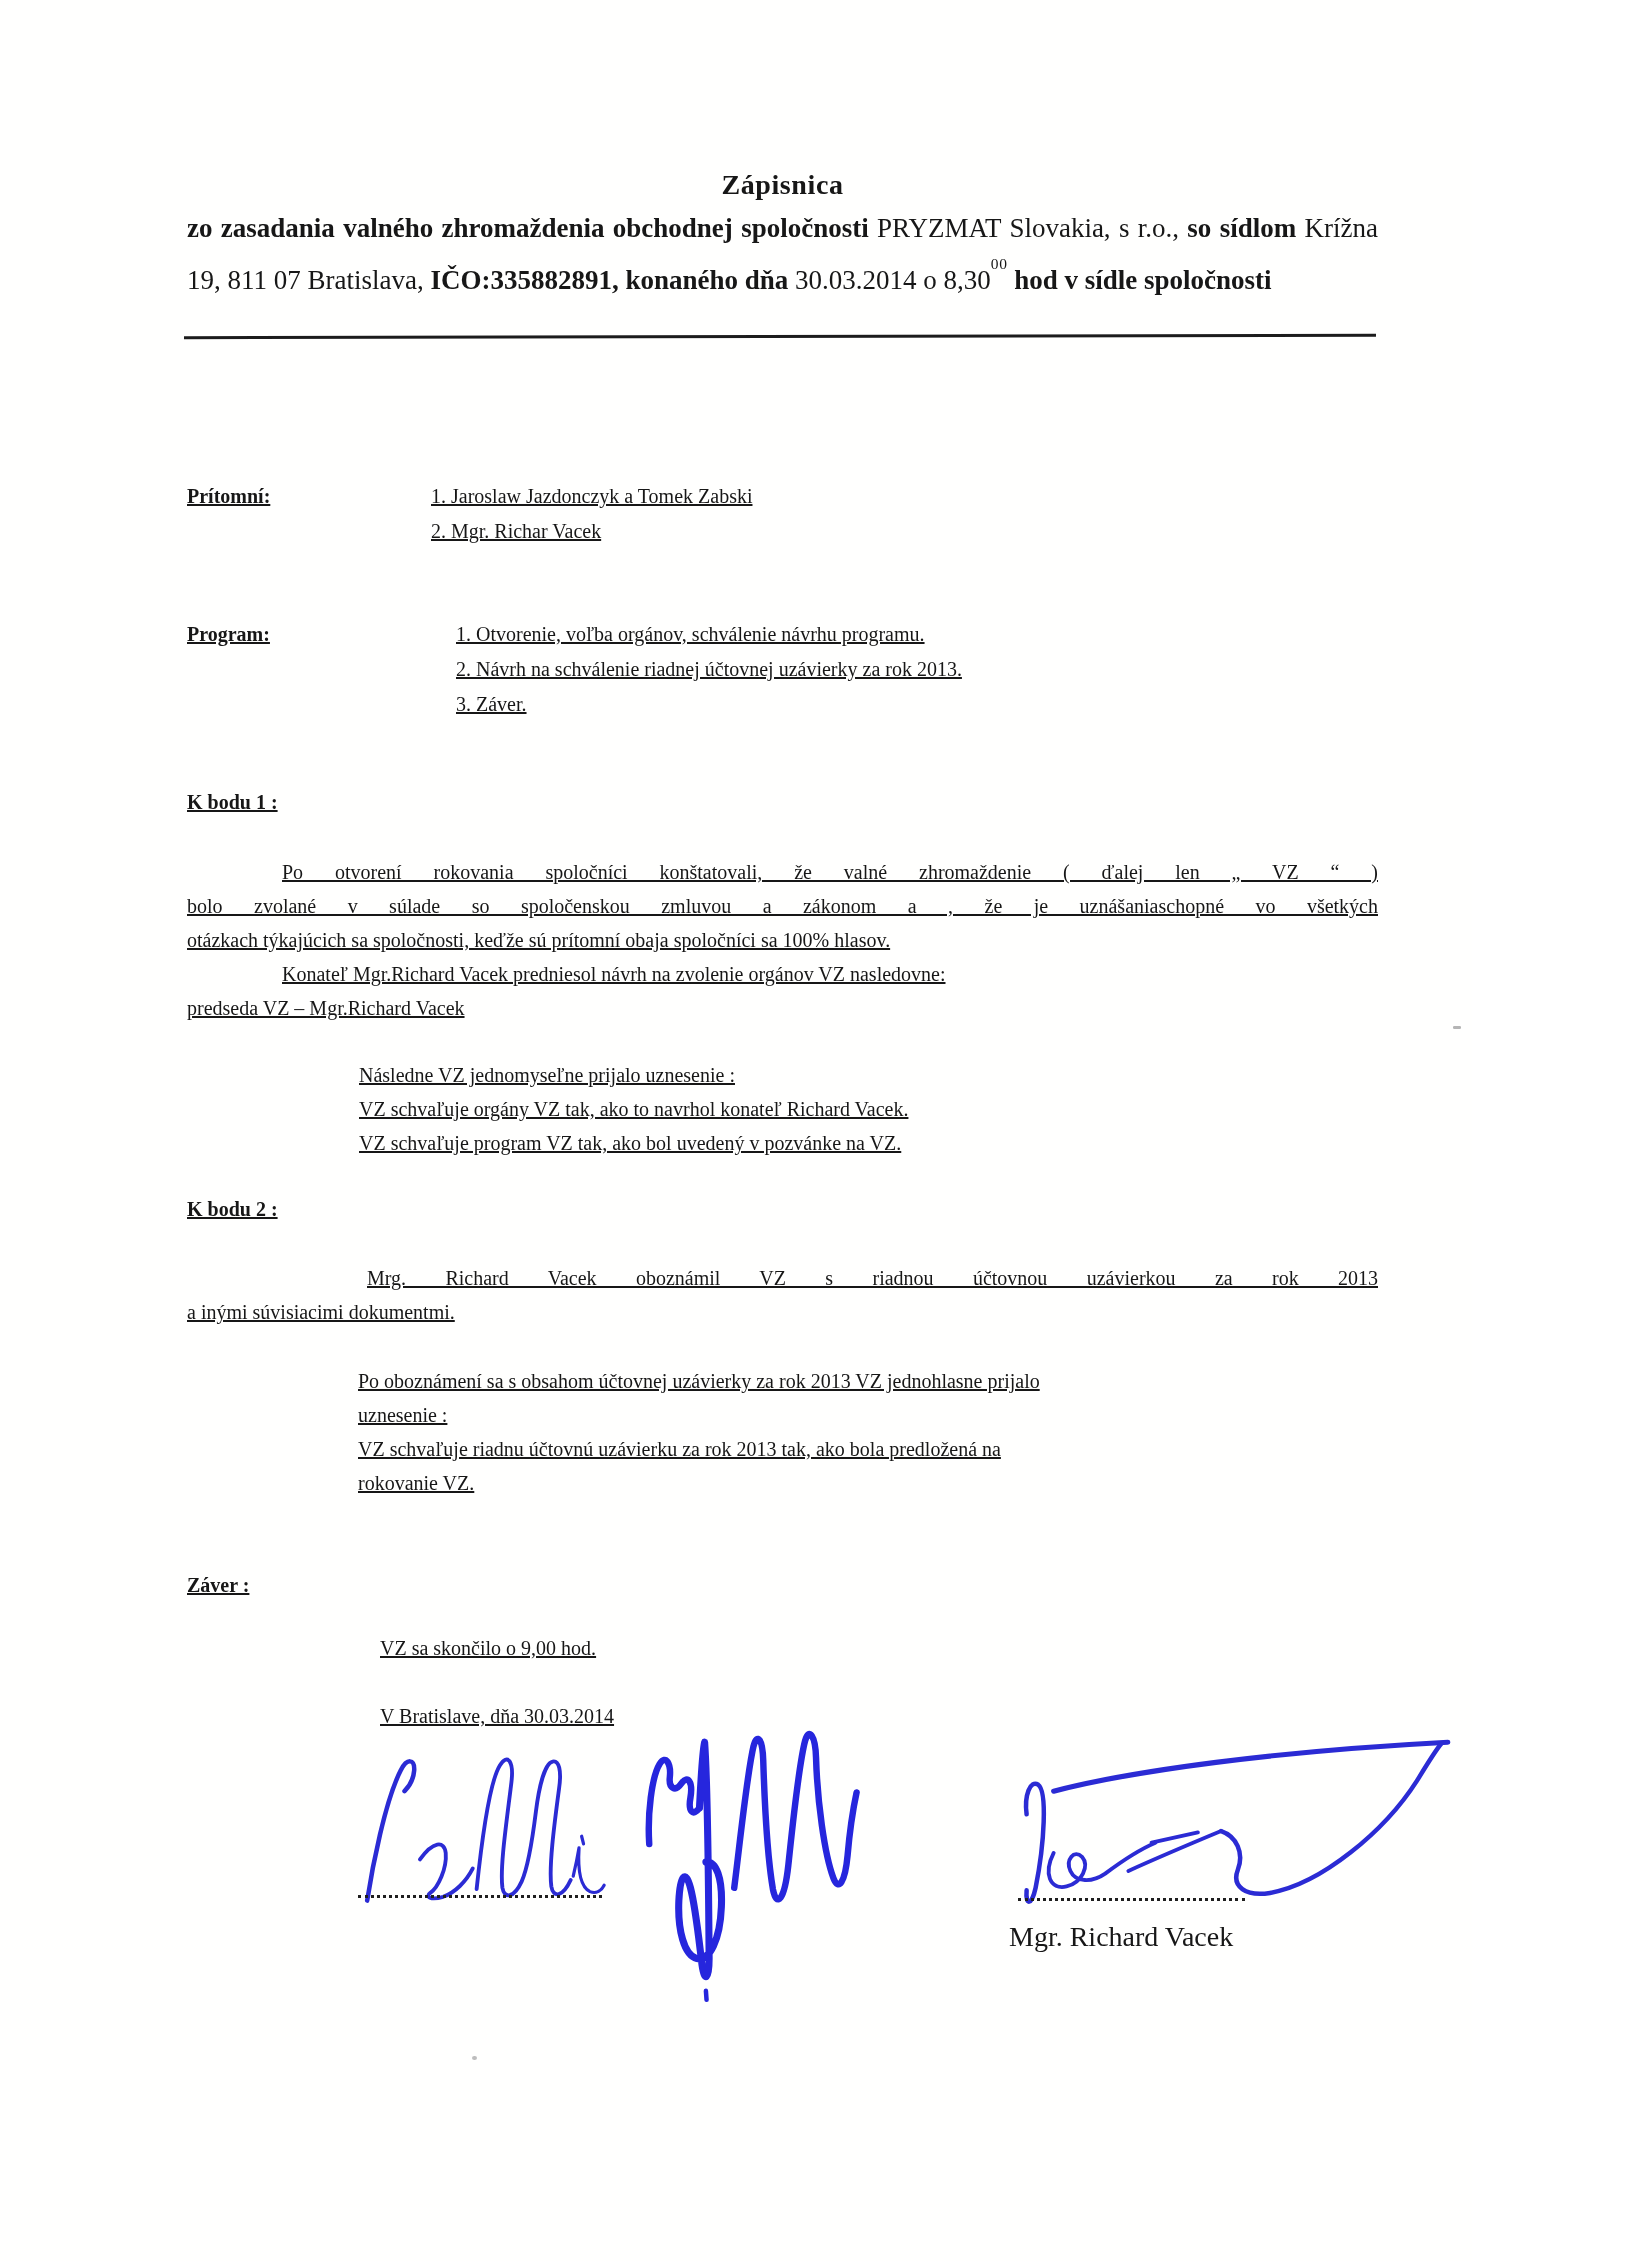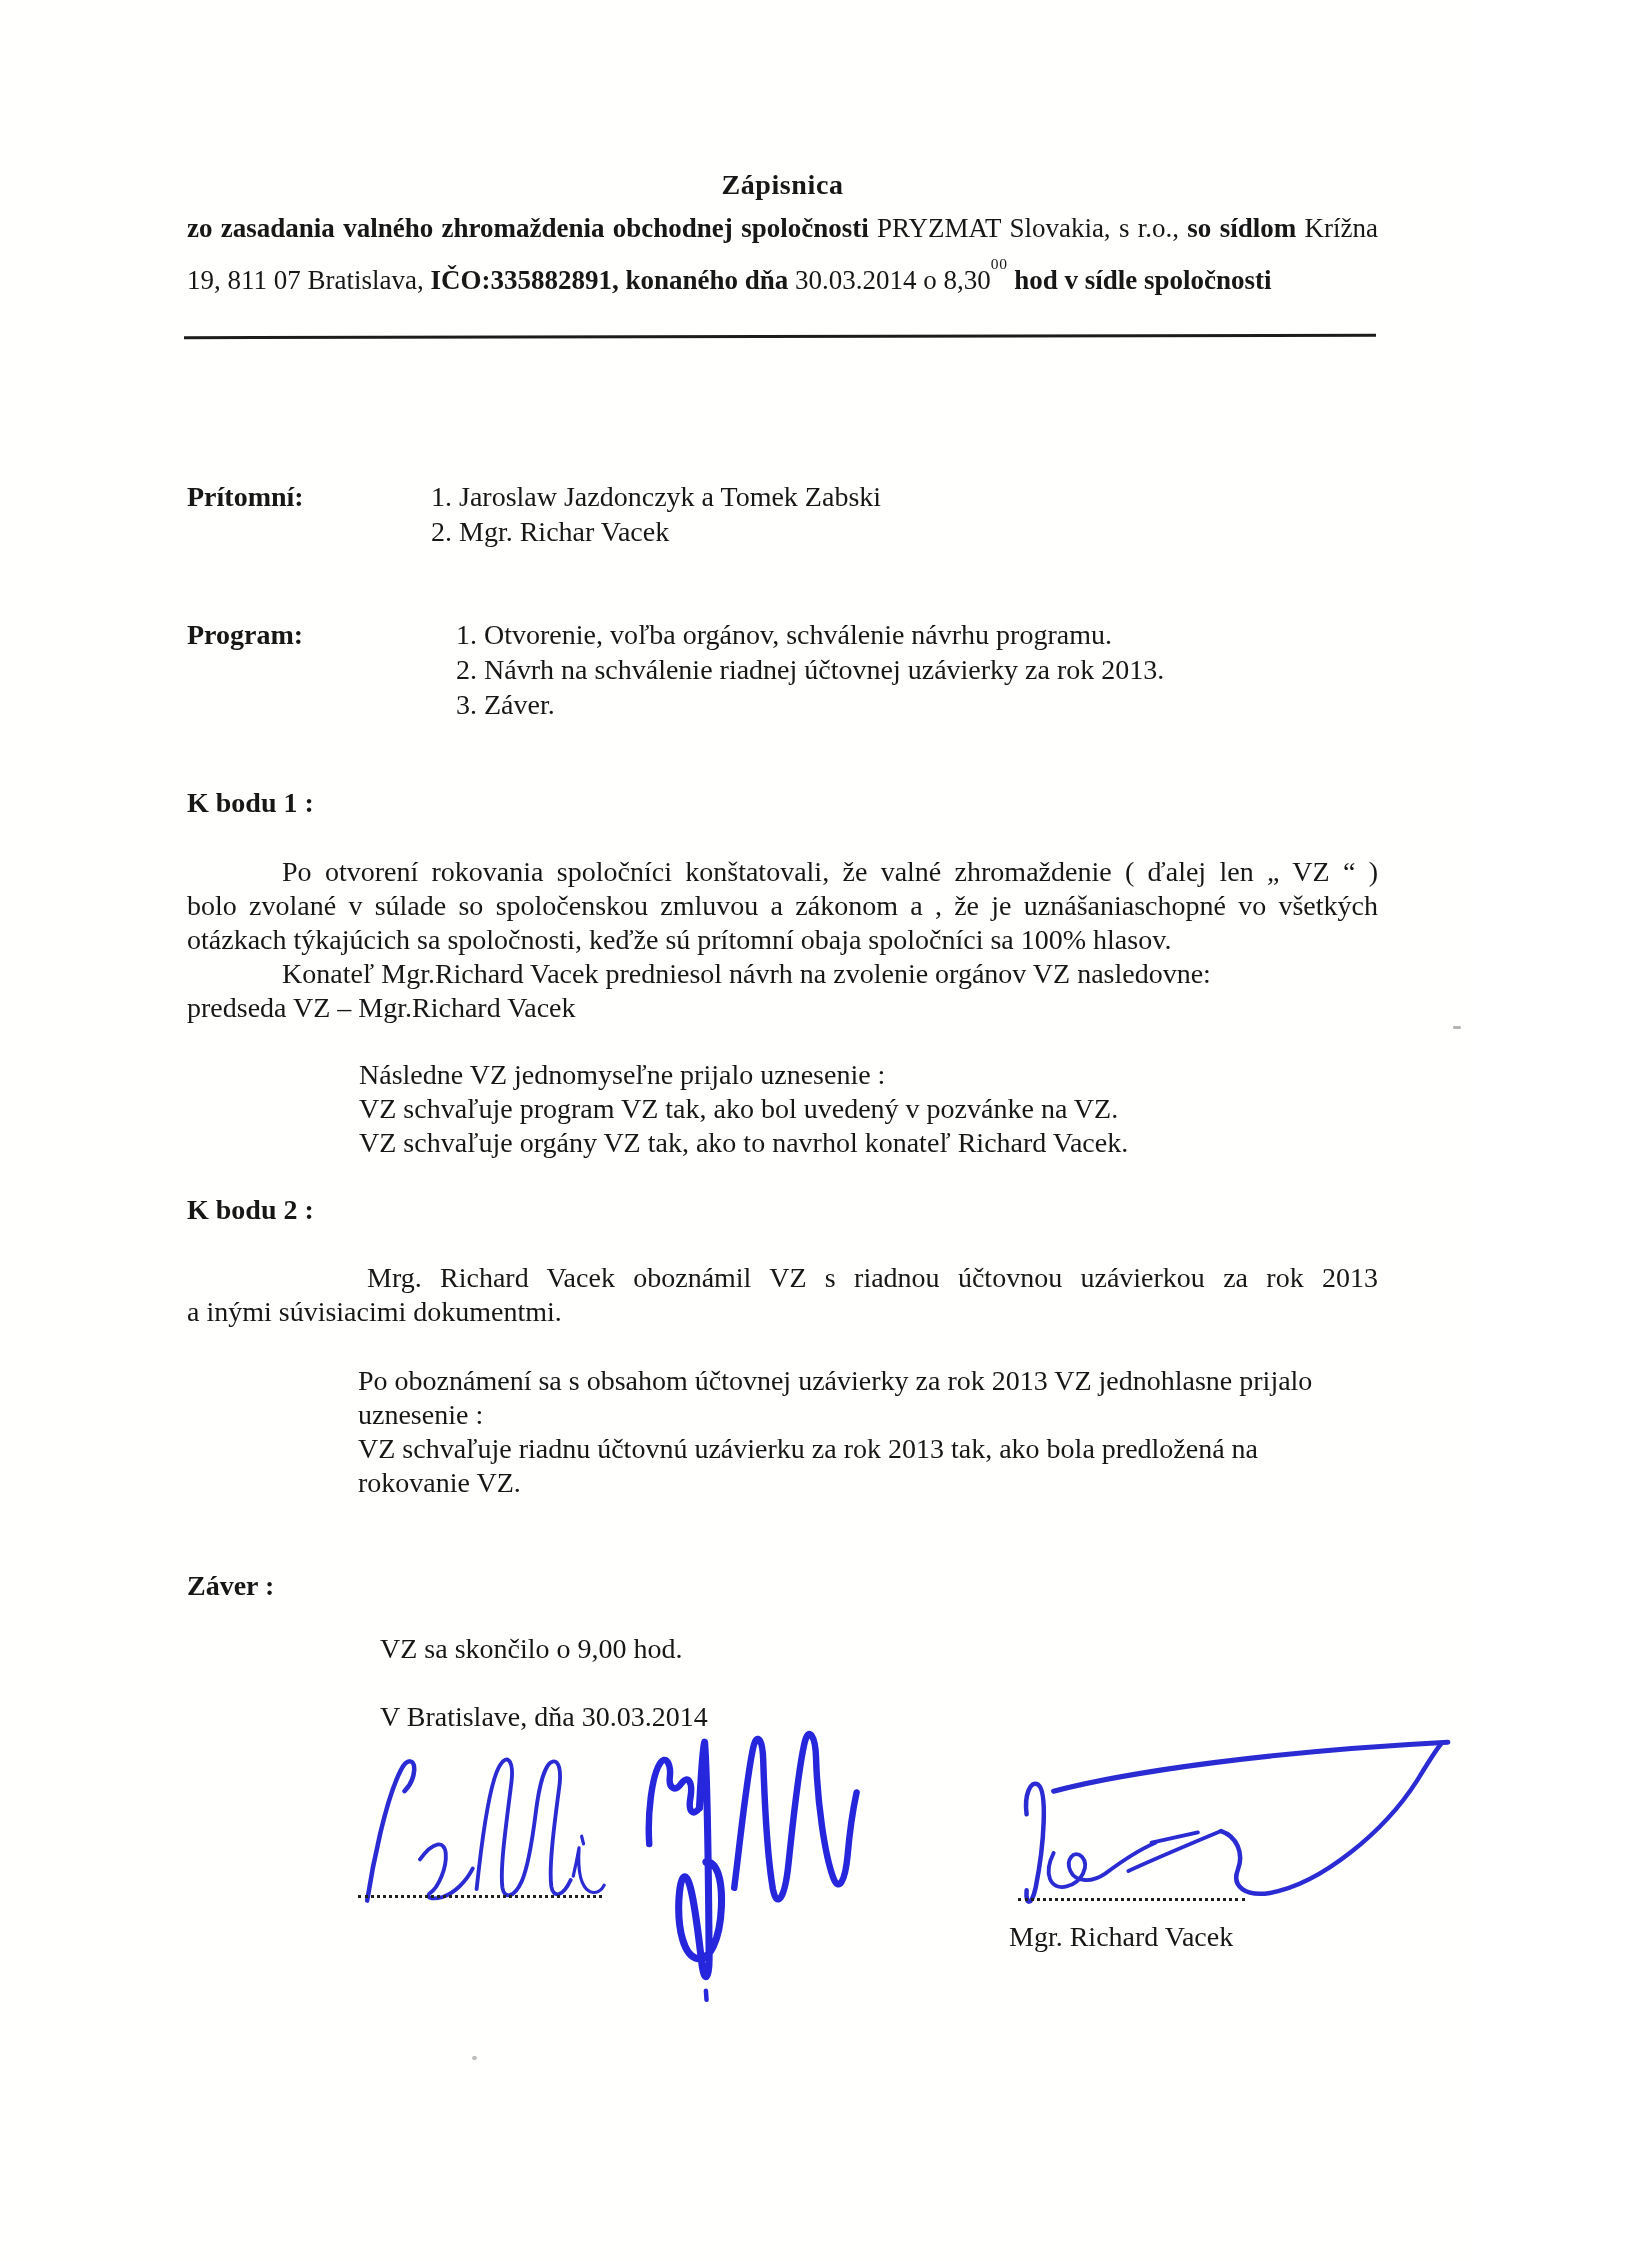--- a/index.html
+++ b/index.html
@@ -5,21 +5,21 @@
   html,body{margin:0;padding:0;background:#ffffff;}
   .page{
     position:relative;
     width:1472px;height:2261px;
     background:#fffffe;
     font-family:"Liberation Serif","DejaVu Serif",serif;
     color:#171717;
     overflow:hidden;
   }
   .blk{position:absolute;left:187px;width:1191px;}
-  .t42{font-size:28px;line-height:35px;}
+  .t42{font-size:20px;line-height:35px;text-decoration:underline;}
   .bold{font-weight:bold;}
   .title-block{top:169px;text-align:center;font-size:28px;font-weight:bold;letter-spacing:0.6px;}
   .header-par{top:205px;font-size:27px;line-height:46px;text-align:justify;}
   .header-par sup{font-size:15.5px;position:relative;top:-10.3px;letter-spacing:0.6px;}
   .rule{position:absolute;left:184px;top:335px;width:1192px;height:0;border-top:3.2px solid #1c1c1c;transform:rotate(-0.12deg);}
   .labelled{display:flex;}
   .labelled .lab{flex:0 0 244px;font-weight:bold;}
   .labelled .items{flex:1;}
   .attendees{top:479px;}
   .agenda{top:617px;gap:25px;}
@@ -79,22 +79,22 @@
   <div class="blk t42 k1-para">
     <div class="jline ind147">Po otvorení rokovania spoločníci konštatovali, že valné zhromaždenie ( ďalej len „ VZ “ )</div>
     <div class="jline">bolo zvolané v súlade so spoločenskou zmluvou a zákonom a , že je uznášaniaschopné vo všetkých</div>
     <div>otázkach týkajúcich sa spoločnosti, keďže sú prítomní obaja spoločníci sa 100% hlasov.</div>
     <div class="ind147">Konateľ Mgr.Richard Vacek predniesol návrh na zvolenie orgánov VZ nasledovne:</div>
     <div>predseda VZ – Mgr.Richard Vacek</div>
   </div>
 
   <div class="blk t42 k1-res">
     <div>Následne VZ jednomyseľne prijalo uznesenie :</div>
+    <div>VZ schvaľuje orgány VZ tak, ako to navrhol konateľ Richard Vacek.</div>
     <div>VZ schvaľuje program VZ tak, ako bol uvedený v pozvánke na VZ.</div>
-    <div>VZ schvaľuje orgány VZ tak, ako to navrhol konateľ Richard Vacek.</div>
   </div>
 
   <div class="blk t42 h-k2">K bodu 2 :</div>
 
   <div class="blk t42 k2-para">
     <div class="jline ind280">Mrg. Richard Vacek oboznámil VZ s riadnou účtovnou uzávierkou za rok 2013</div>
     <div>a inými súvisiacimi dokumentmi.</div>
   </div>
 
   <div class="blk t42 k2-res">

